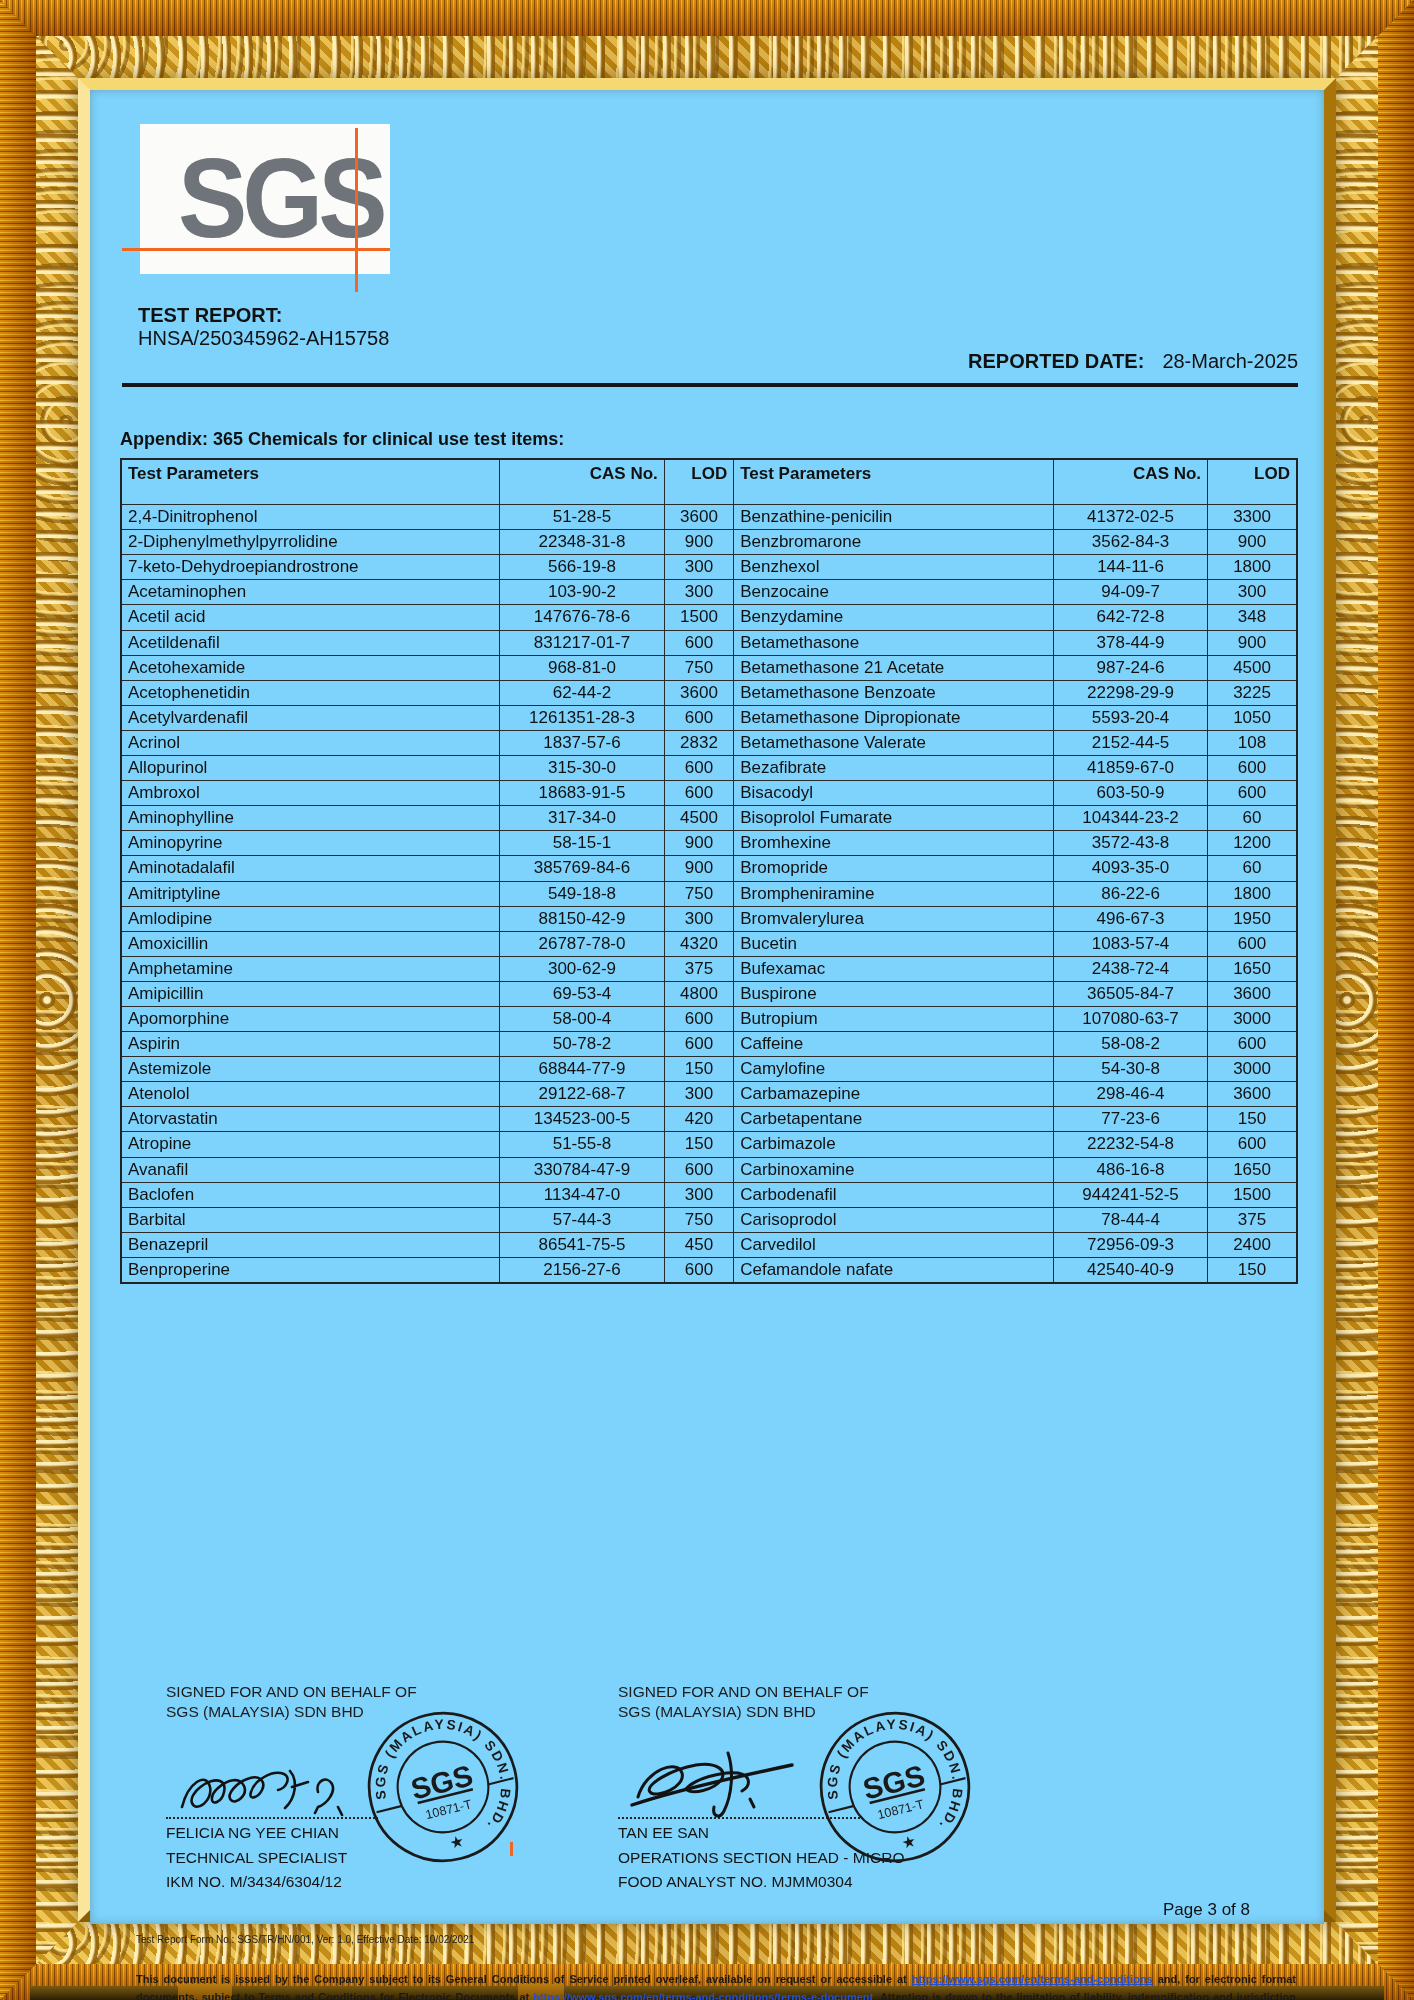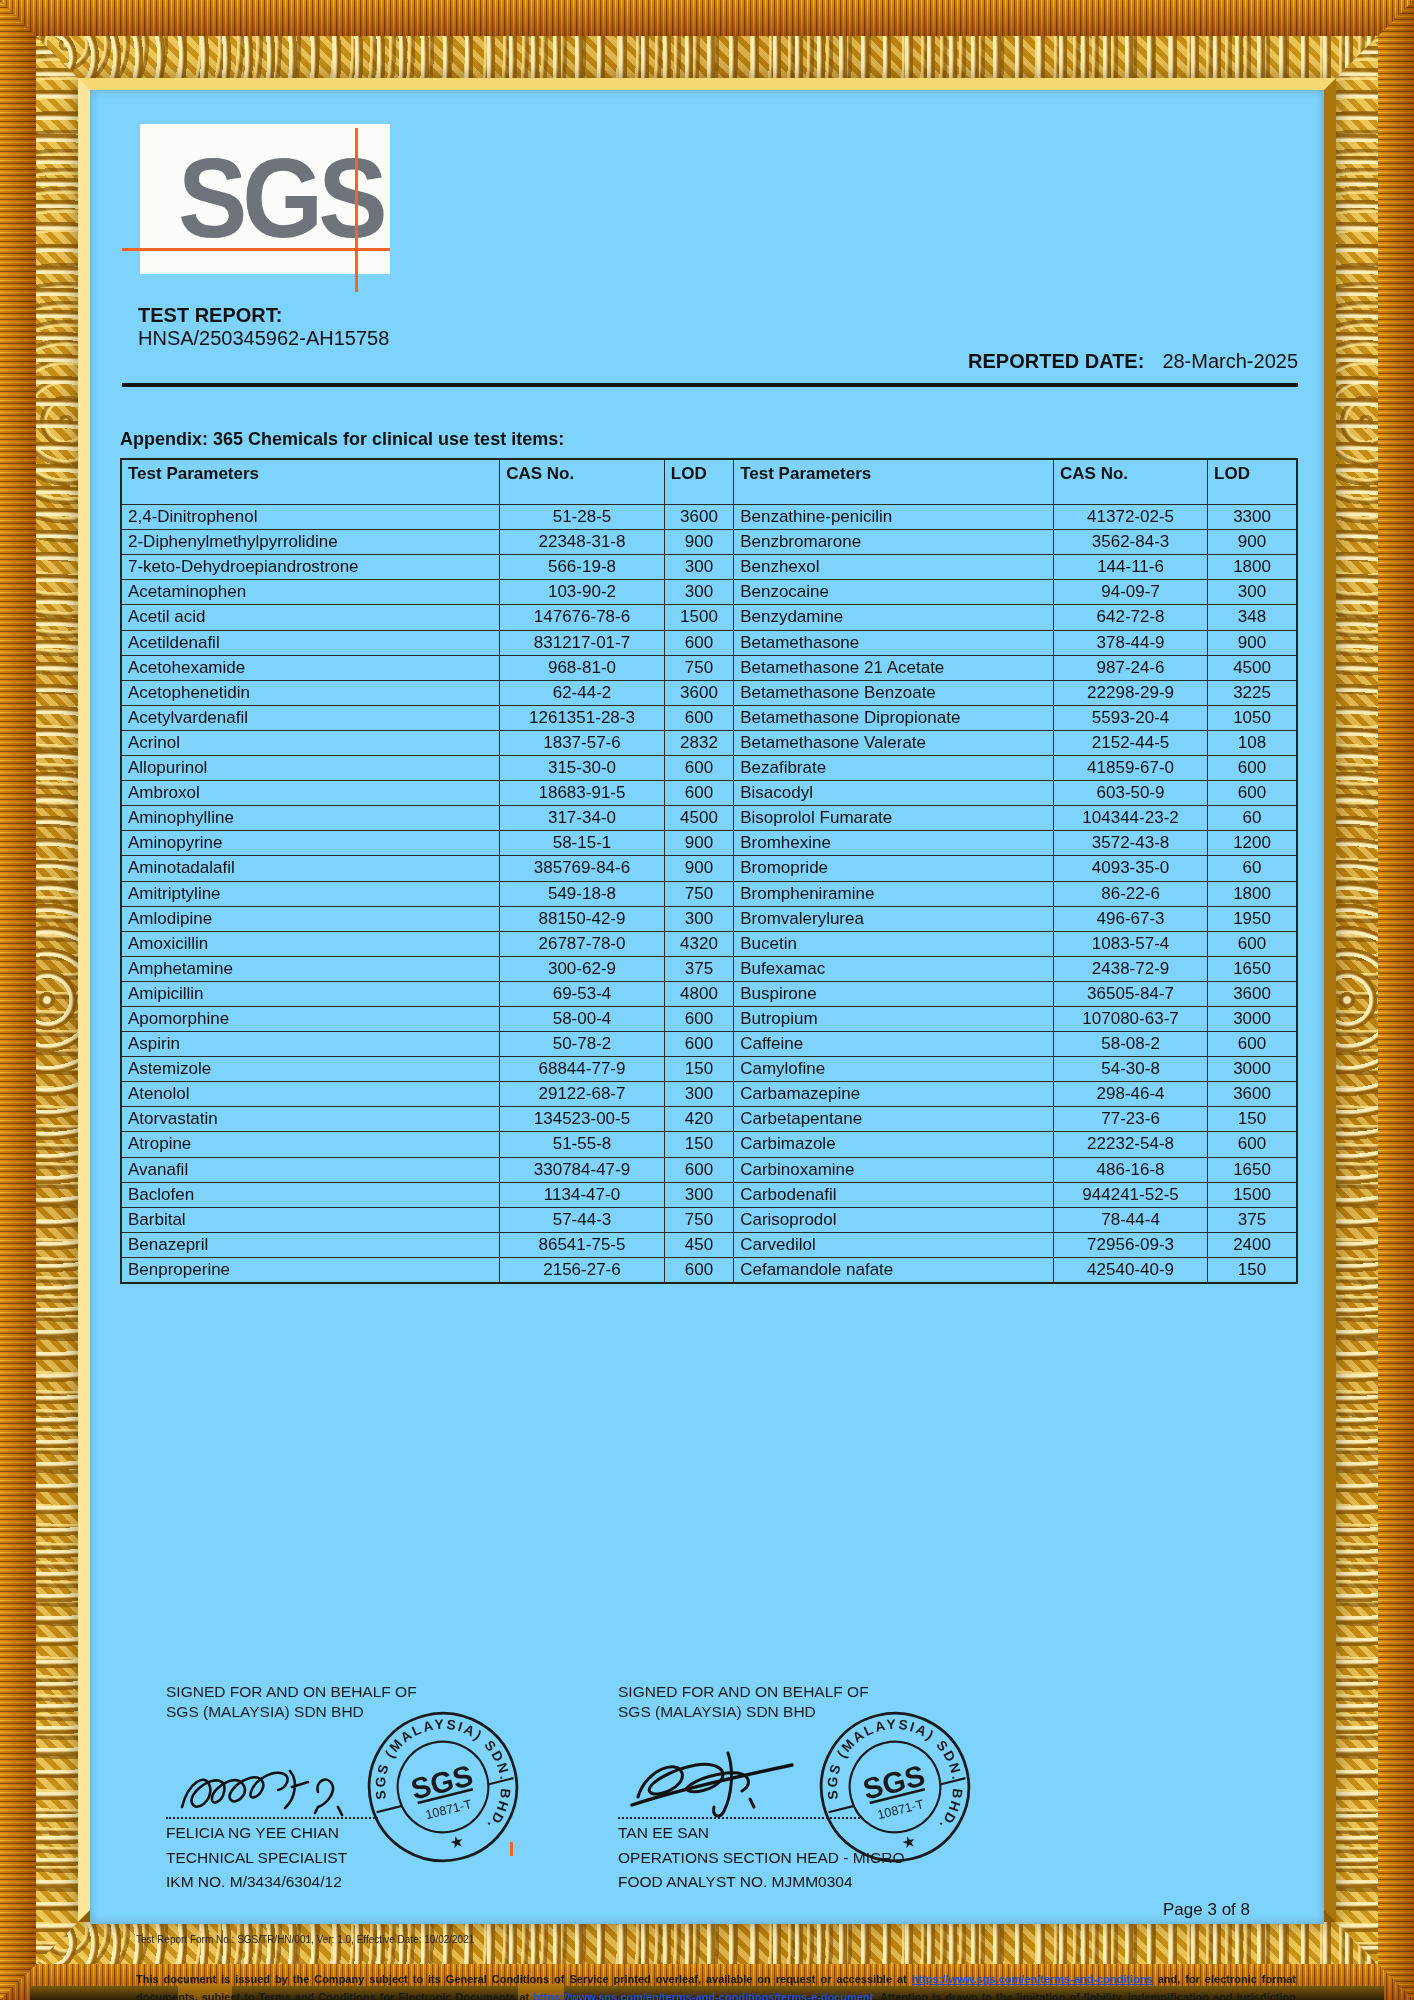--- a/index.html
+++ b/index.html
@@ -61,21 +61,21 @@
   .rl-right{margin-left:auto;display:flex;align-items:flex-start;}
   .rl-right .rl-value{margin-left:18px;}
 
   .appendix-title{font-size:18px;font-weight:bold;margin:42px 0 8px 0;}
 
   
   table.chem{border-collapse:collapse;width:100%;border:2px solid #222;}
   table.chem th,table.chem td{border:1px solid #2a2a2a;font-size:17px;line-height:1.3;
       padding:1px 6px;white-space:nowrap;overflow:hidden;}
   table.chem th{font-weight:bold;text-align:left;padding-top:3px;padding-bottom:19px;}
-  table.chem th.center{text-align:left;}
+  table.chem th.center{text-align:right;}
   td.c-name{text-align:left;padding-left:9px;}
   td.c-cas,td.c-lod{text-align:center;}
   col.w-name1{width:32.2%;} col.w-cas1{width:14%;} col.w-lod1{width:5.9%;}
   col.w-name2{width:27.2%;} col.w-cas2{width:13.1%;} col.w-lod2{width:7.6%;}
 
   
   .sig-row{display:flex;margin-top:398px;padding-left:46px;}
   .sig-block{position:relative;width:452px;height:208px;}
   .sig-head{font-size:15.5px;line-height:1.32;color:#1c1c1c;}
   .sig-area{position:relative;width:212px;height:92px;margin-top:4px;
@@ -293,21 +293,21 @@
               <td class="c-lod">4320</td>
               <td class="c-name">Bucetin</td>
               <td class="c-cas">1083-57-4</td>
               <td class="c-lod">600</td>
             </tr>
             <tr>
               <td class="c-name">Amphetamine</td>
               <td class="c-cas">300-62-9</td>
               <td class="c-lod">375</td>
               <td class="c-name">Bufexamac</td>
-              <td class="c-cas">2438-72-9</td>
+              <td class="c-cas">2438-72-4</td>
               <td class="c-lod">1650</td>
             </tr>
             <tr>
               <td class="c-name">Amipicillin</td>
               <td class="c-cas">69-53-4</td>
               <td class="c-lod">4800</td>
               <td class="c-name">Buspirone</td>
               <td class="c-cas">36505-84-7</td>
               <td class="c-lod">3600</td>
             </tr>

